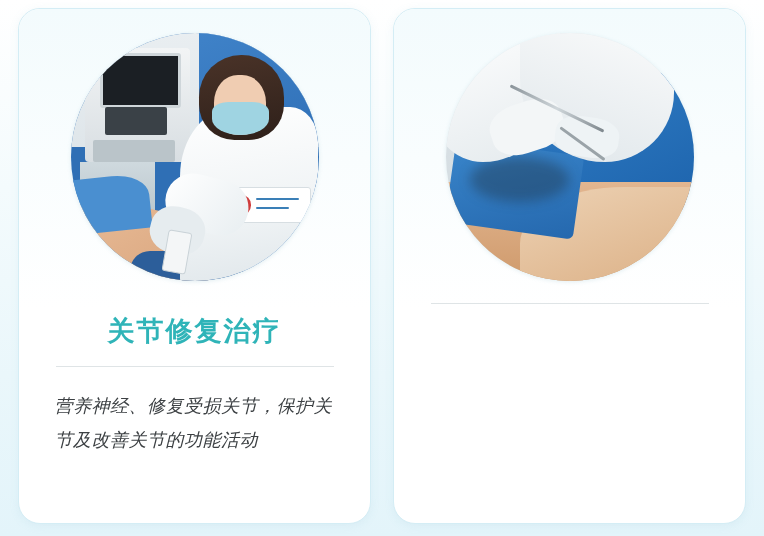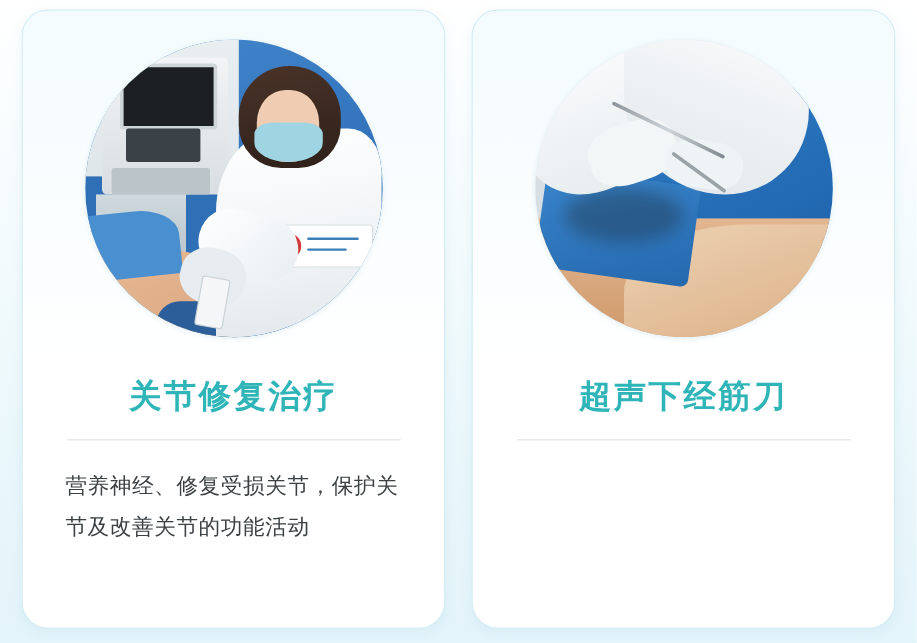--- a/index.html
+++ b/index.html
@@ -304,20 +304,21 @@
   .desc {
     position: relative;
     z-index: 2;
     margin-top: 22px;
     width: 280px;
     font-size: 18px;
     line-height: 34px;
     color: #3c4043;
     text-align: left;
     letter-spacing: 0.5px;
+    font-style: italic;
   }
 </style>
 </head>
 <body>
 
 <div class="page">
 
   <div class="card">
     <div class="photo-wrap">
       <div class="photo">
@@ -361,17 +362,16 @@
         <div class="p2-bluedrape2"></div>
         <div class="p2-shadow"></div>
         <div class="p2-glove-l"></div>
         <div class="p2-glove-r"></div>
         <div class="p2-finger1"></div>
         <div class="p2-finger2"></div>
         <div class="p2-needle"></div>
         <div class="p2-needle2"></div>
       </div>
     </div>
-    <div class="title">超声下经筋刀</div>
     <div class="divider"></div>
   </div>
 
 </div>
 
 </body></html>

